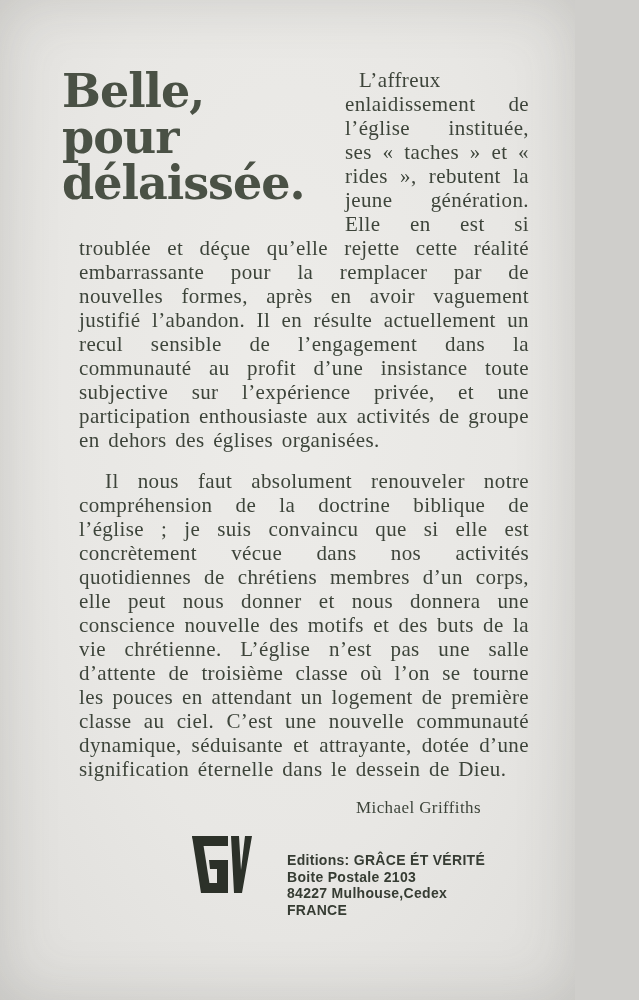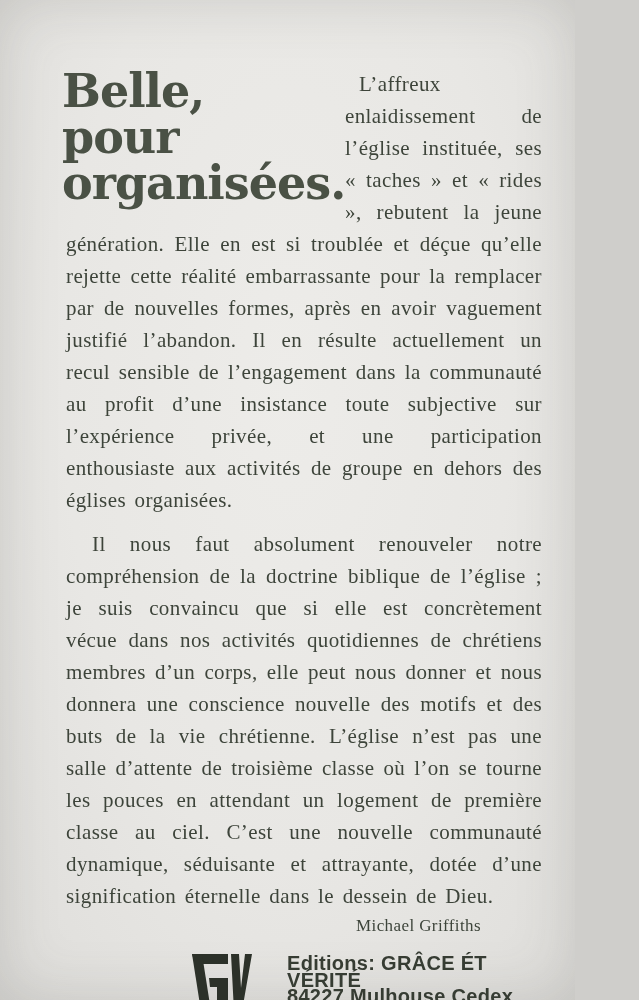--- a/index.html
+++ b/index.html
@@ -30,23 +30,23 @@
     font-family:"DejaVu Serif", serif;
     font-weight:bold;
     font-size:46px;
     line-height:46px;
     letter-spacing:-1px;
     color:#4a5145;
     white-space:nowrap;
   }
   .book-title .tline{display:block;}
   .para{
-    margin:4px;
+    margin:17px;
     font-size:21px;
-    line-height:32px;
+    line-height:24px;
     letter-spacing:.4px;
     word-spacing:3px;
     text-align:justify;
     color:#3d443a;
   }
   .para-first{margin-top:14px;text-indent:14px;}
   .para-mid{margin-top:12px;text-indent:26px;clear:none;}
   .author-line{
     margin:2px 0 0 0;
     padding-right:65px;
@@ -59,39 +59,40 @@
     margin-top:18px;
     margin-left:128px;
     display:flex;
     align-items:flex-start;
     gap:34px;
   }
   .gv-logo{display:block;flex:0 0 auto;}
   .pub-lines{
     font-family:"Liberation Sans", sans-serif;
     font-weight:bold;
-    font-size:20px;
+    font-size:14px;
     line-height:16.5px;
     letter-spacing:.3px;
     color:#363c33;
     padding-top:1px;
+    margin-top:15px;
   }
 </style>
 </head>
 <body>
 
 <div class="page">
   <div class="content">
 
     <div>
       <div class="title-block">
         <h1 class="book-title">
             <span class="tline">Belle,</span>
             <span class="tline">pour</span>
-            <span class="tline">organisées.</span>
+            <span class="tline">délaissée.</span>
           </h1>
       </div>
       <p class="para para-first">L’affreux enlaidissement de l’église instituée, ses « taches » et « rides », rebutent la jeune génération. Elle en est si troublée et déçue qu’elle rejette cette réalité embarrassante pour la remplacer par de nouvelles formes, après en avoir vaguement justifié l’abandon. Il en résulte actuellement un recul sensible de l’engagement dans la communauté au profit d’une insistance toute subjective sur l’expérience privée, et une participation enthousiaste aux activités de groupe en dehors des églises organisées.</p>
     </div>
 
     <p class="para para-mid">Il nous faut absolument renouveler notre compréhension de la doctrine biblique de l’église ; je suis convaincu que si elle est concrètement vécue dans nos activités quotidiennes de chrétiens membres d’un corps, elle peut nous donner et nous donnera une conscience nouvelle des motifs et des buts de la vie chrétienne. L’église n’est pas une salle d’attente de troisième classe où l’on se tourne les pouces en attendant un logement de première classe au ciel. C’est une nouvelle communauté dynamique, séduisante et attrayante, dotée d’une signification éternelle dans le dessein de Dieu.</p>
 
     <p class="author-line">Michael Griffiths</p>
 
     <div class="publisher">
@@ -102,19 +103,20 @@
           <polygon points="2,0 12,0 21,57 11,57"></polygon>
           <polygon points="12,47 38,47 38,57 13,57"></polygon>
           <polygon points="27,24 38,24 38,57 27,57"></polygon>
           <polygon points="19,24 38,24 38,33 20,33"></polygon>
 
           <polygon points="41,0 49,0 51,34 55,0 62,0 52,57 44,57"></polygon>
         </g>
       </svg>
       <div class="pub-lines">
         <div>Editions: GRÂCE ÉT VÉRITÉ</div>
+        <div>Boite Postale 2103</div>
         <div>84227 Mulhouse,Cedex</div>
         <div>FRANCE</div>
       </div>
     </div>
 
   </div>
 </div>
 
 </body></html>

